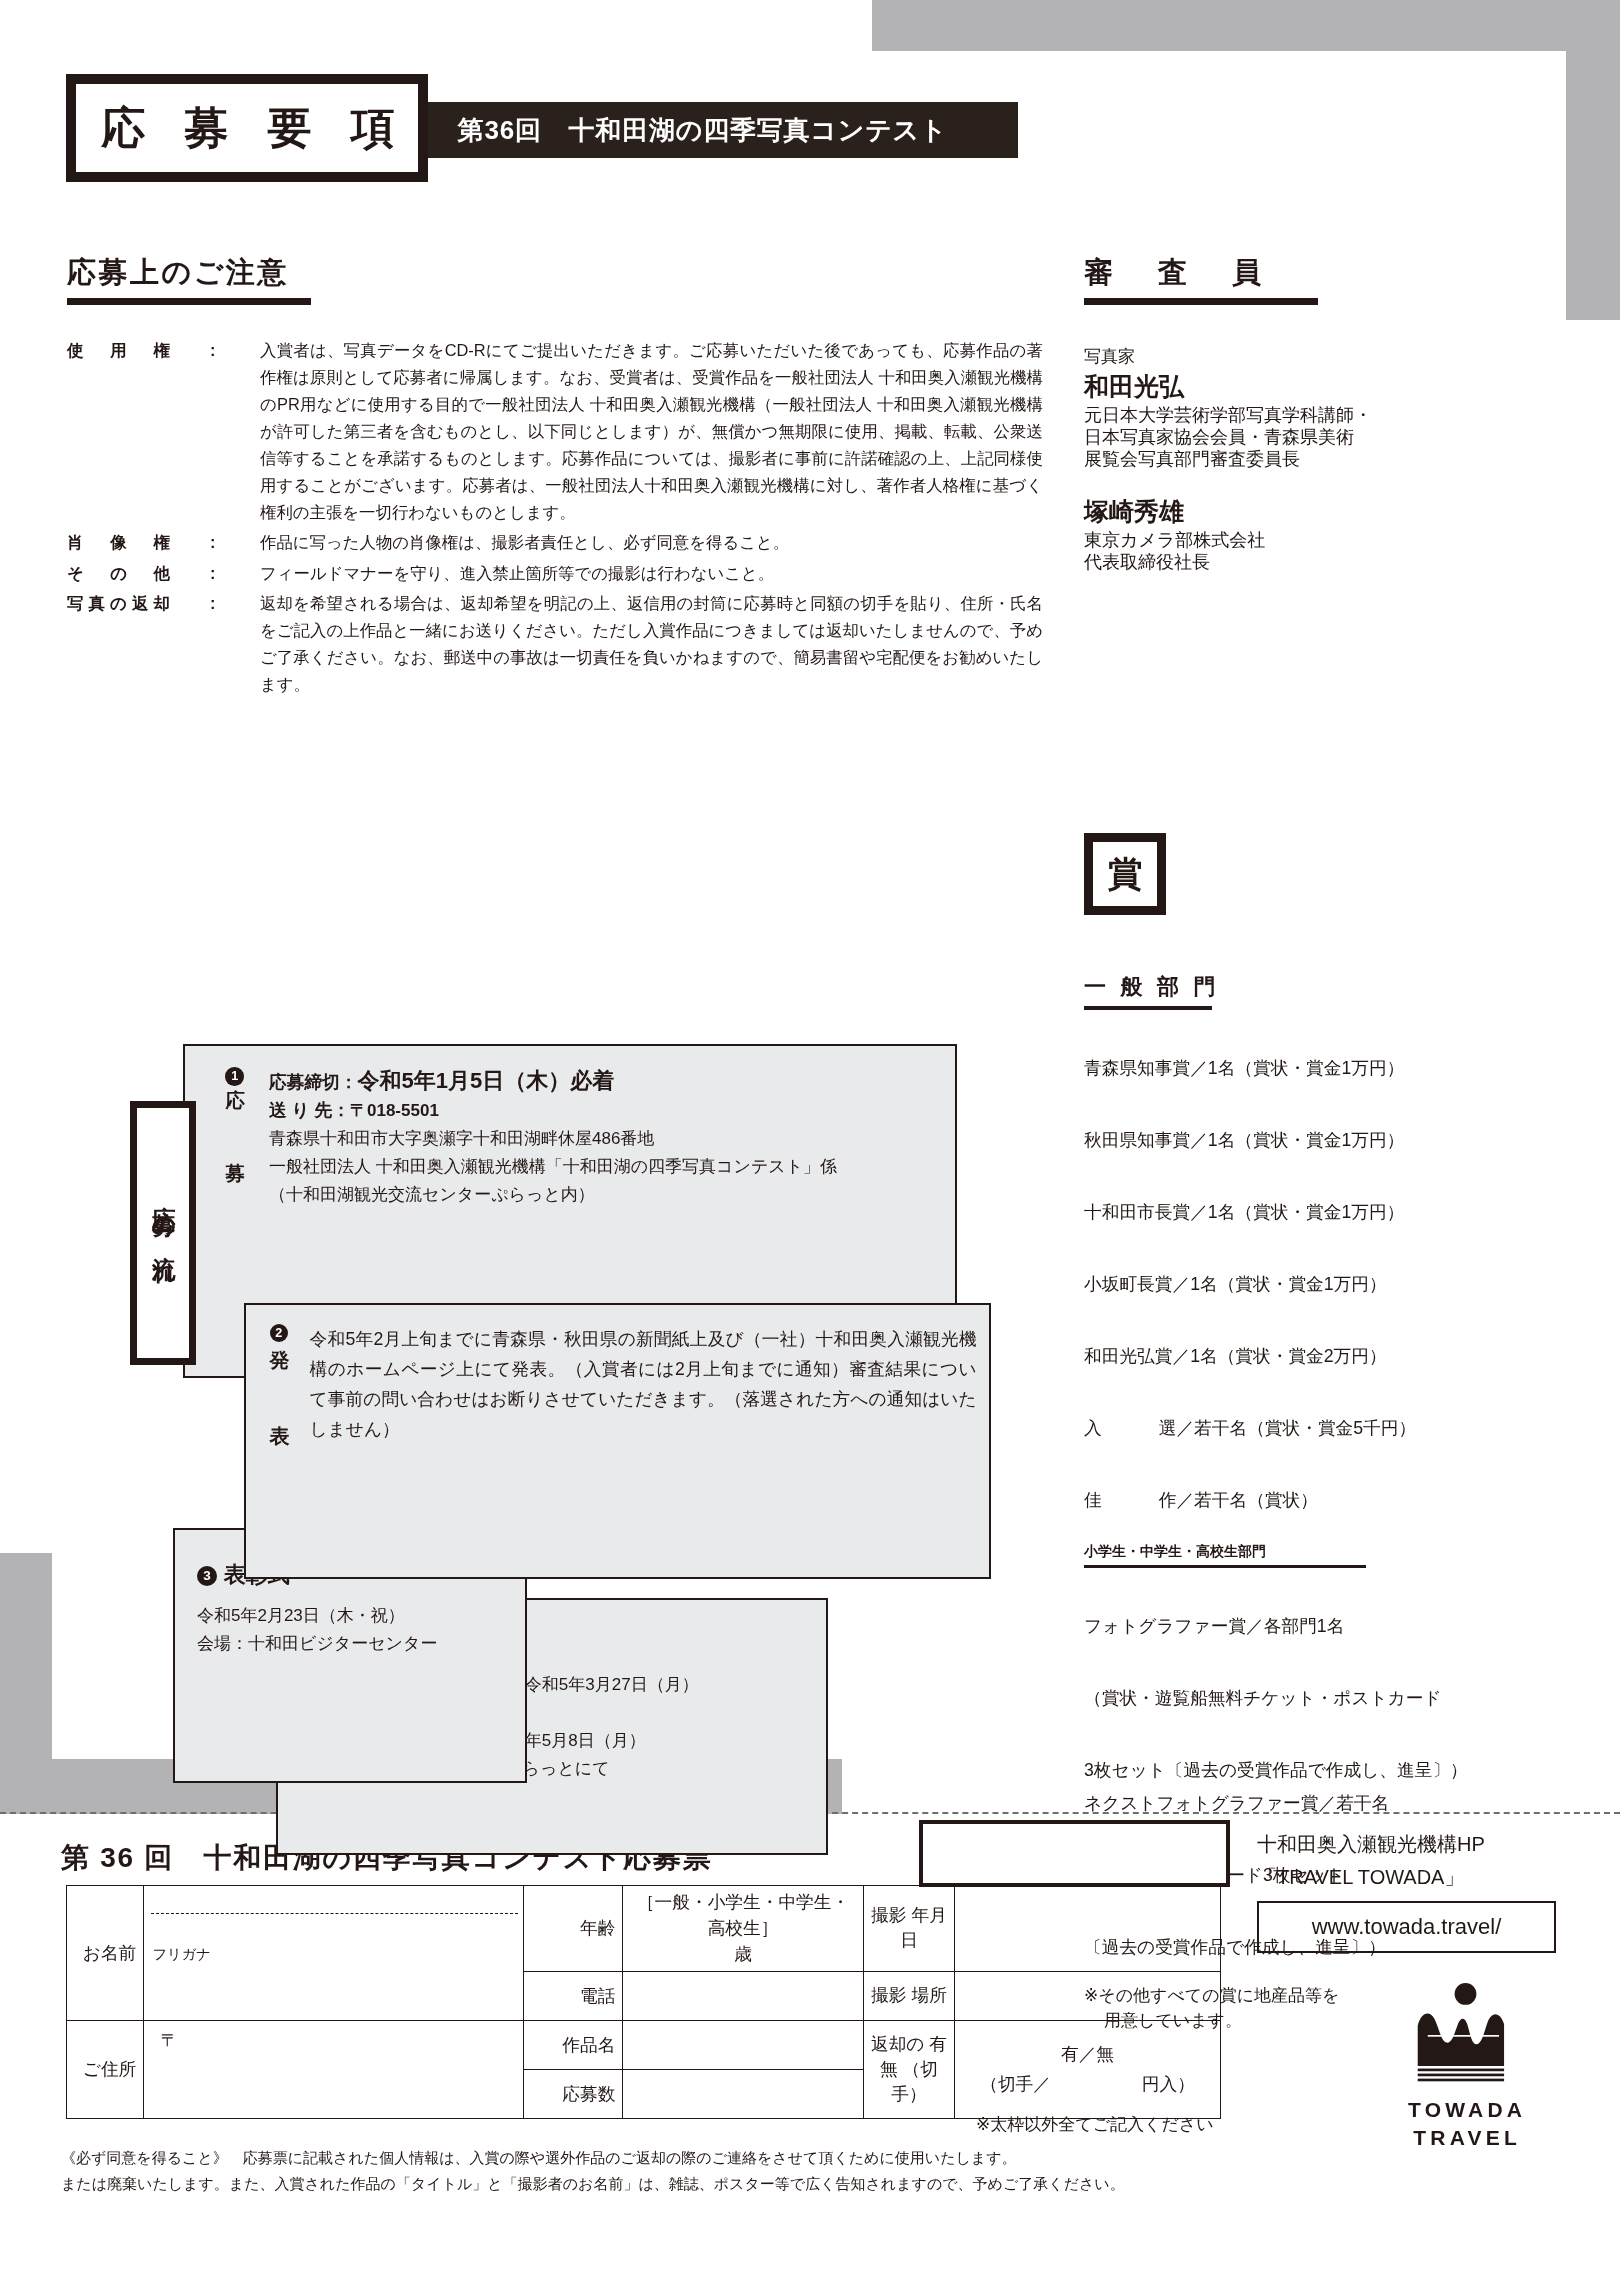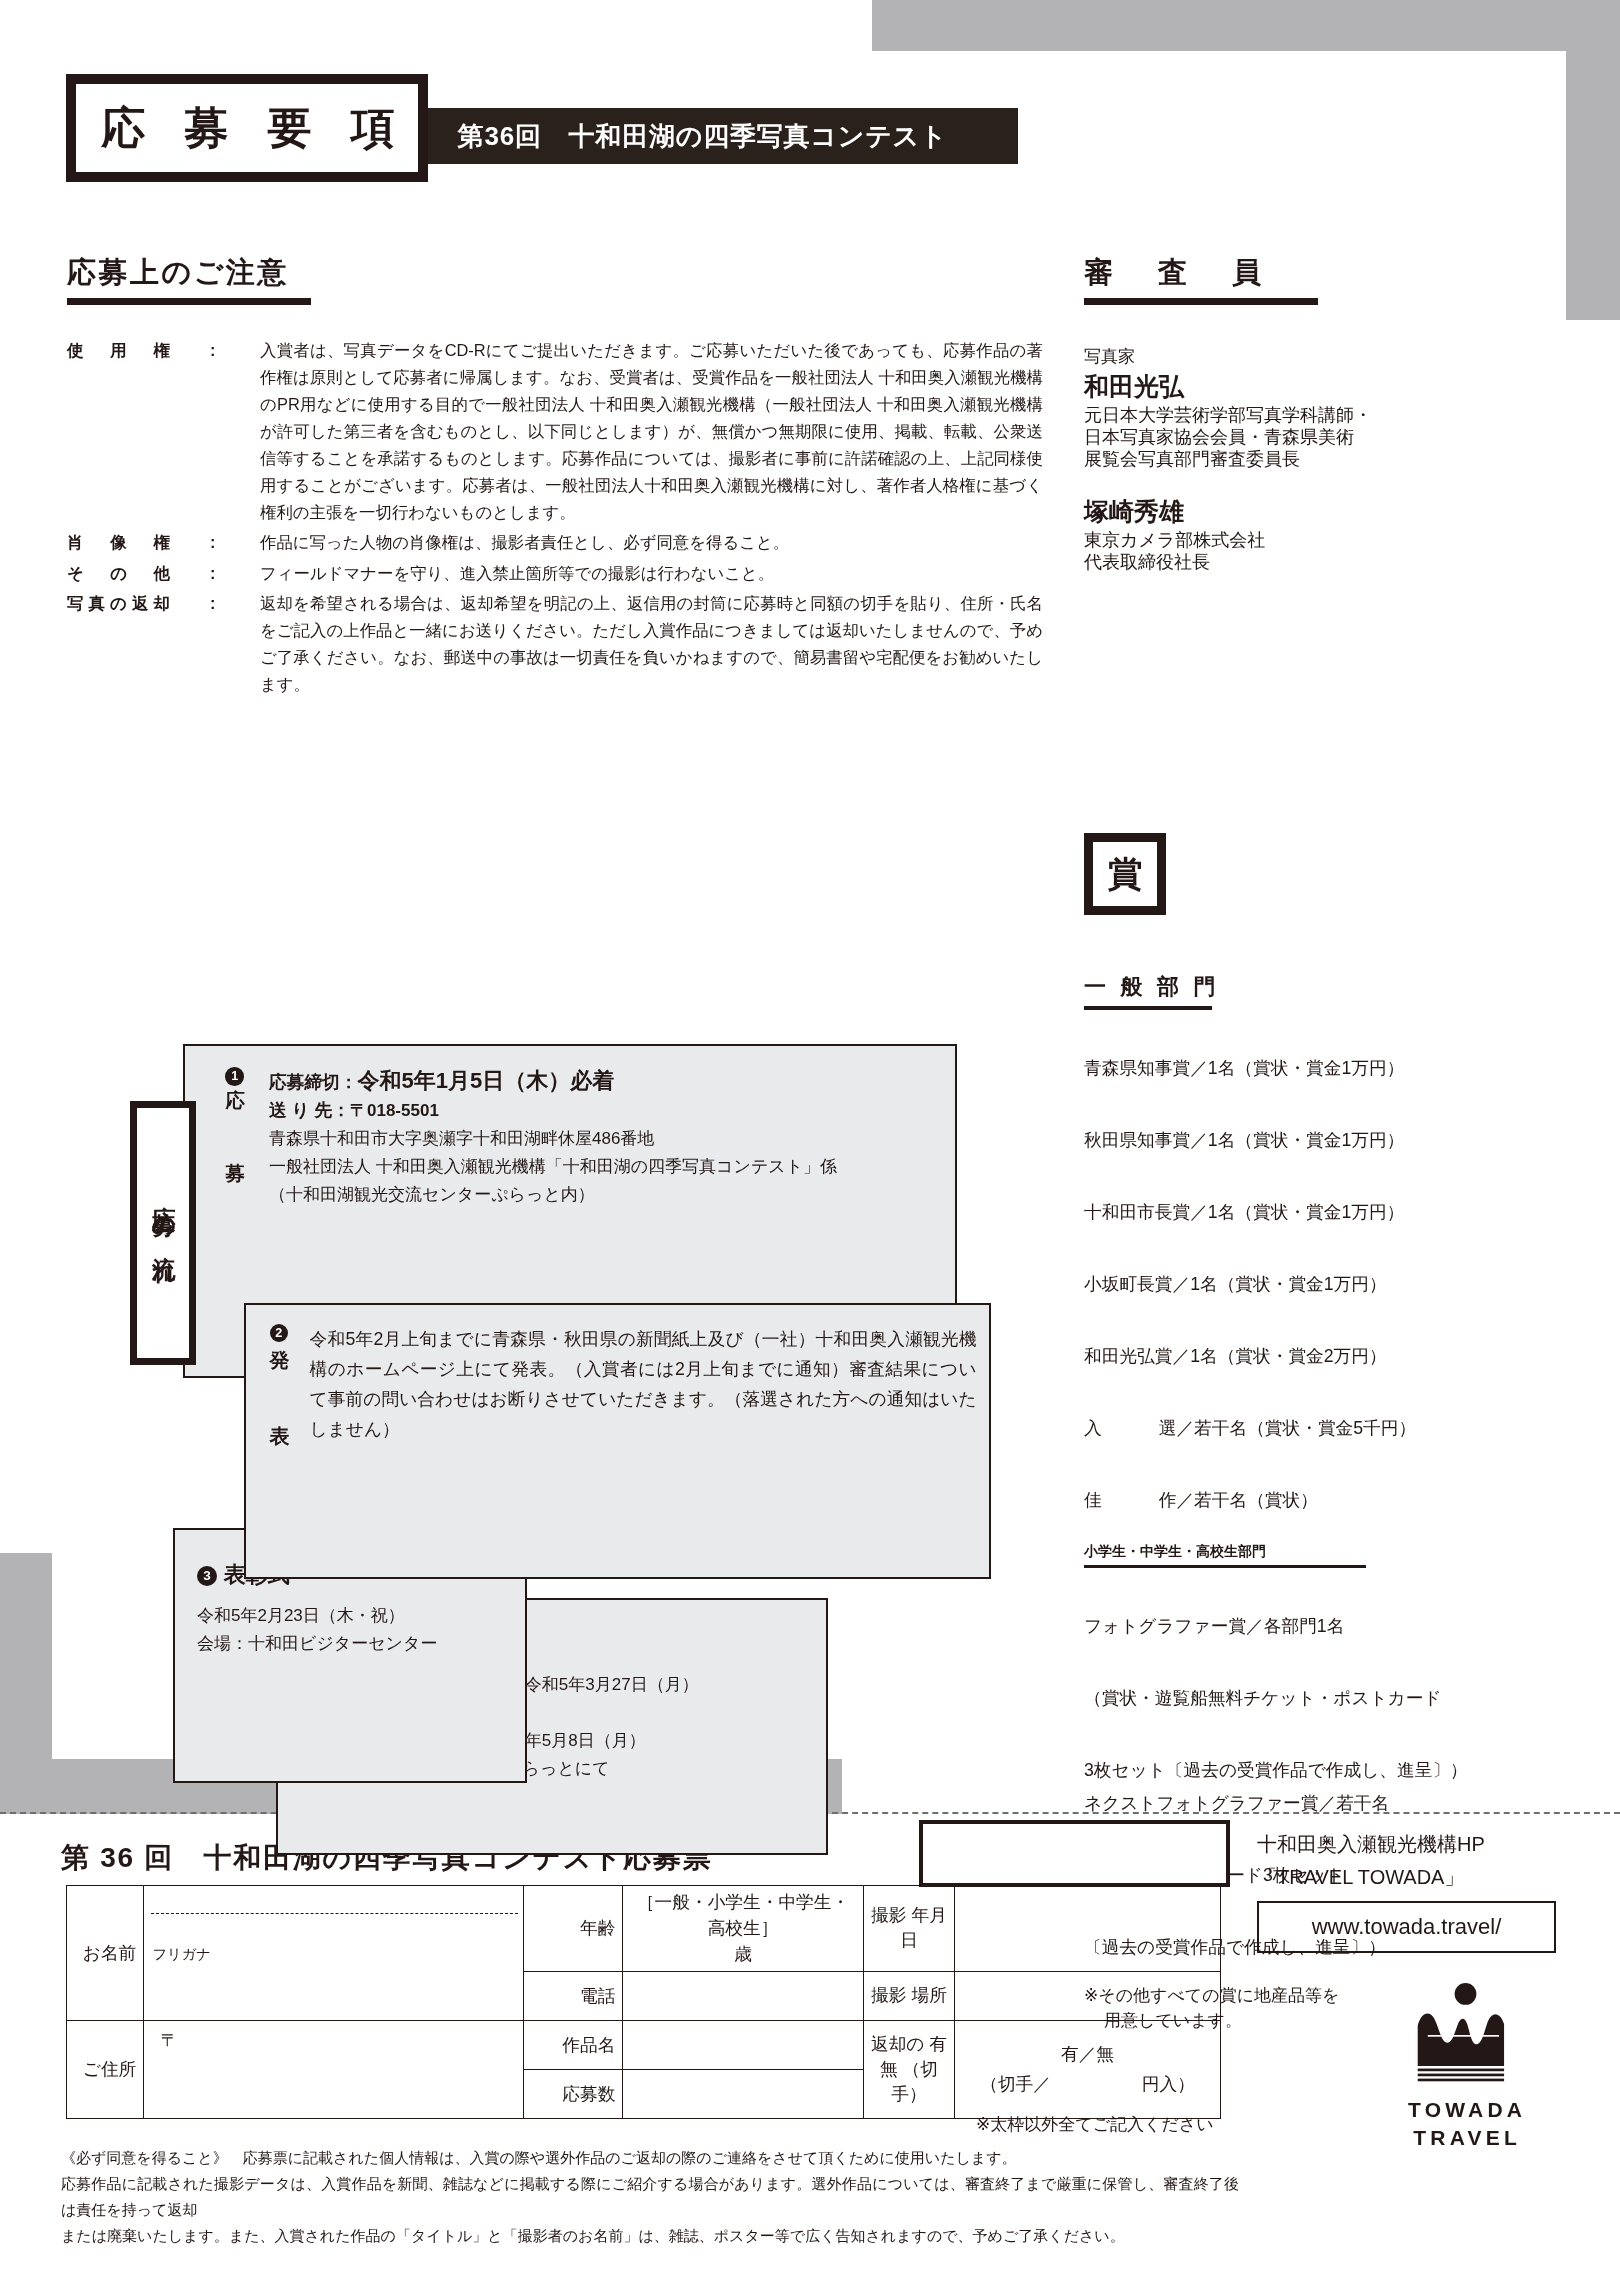--- a/index.html
+++ b/index.html
@@ -35,21 +35,21 @@
     position: absolute; left: 66px; top: 74px; width: 362px; height: 108px;
     border: 10px solid #231815; background: #fff; z-index: 3;
   }
   .hdr-title {
     position: absolute; left: 84px; top: 94px; width: 328px; height: 69px;
     display: flex; align-items: center; justify-content: center;
     font-size: 44px; font-weight: bold; letter-spacing: 13.5px;
     text-indent: 13.5px; color: #231815; z-index: 4;
   }
   .hdr-bar {
-    position: absolute; left: 387px; top: 108px; width: 631px; height: 56px;
+    position: absolute; left: 387px; top: 102px; width: 631px; height: 56px;
     background: #2b211c; z-index: 2;
     display: flex; align-items: center; justify-content: center;
   }
   .hdr-bar span {
     color: #fff; font-size: 26px; font-weight: bold; letter-spacing: 0.8px;
     white-space: nowrap;
   }
 
   
   .sec-h {
@@ -421,21 +421,20 @@
         <td class="lbl">応募数</td>
         <td></td>
       </tr>
     </tbody>
   </table>
 
   <div class="fill-note">※太枠以外全てご記入ください</div>
 
   <div class="privacy">
     <div>《必ず同意を得ること》　応募票に記載された個人情報は、入賞の際や選外作品のご返却の際のご連絡をさせて頂くために使用いたします。</div>
-    <div>応募作品に記載された撮影データは、入賞作品を新聞、雑誌などに掲載する際にご紹介する場合があります。選外作品については、審査終了まで厳重に保管し、審査終了後は責任を持って返却</div>
     <div>または廃棄いたします。また、入賞された作品の「タイトル」と「撮影者のお名前」は、雑誌、ポスター等で広く告知されますので、予めご了承ください。</div>
   </div>
 
   <div class="logo-wrap">
     <svg width="109" height="101" viewBox="0 0 130 120">
       <circle cx="65" cy="14" r="13" fill="#231815"></circle>
       <path d="M8 100 L8 52 C12 36 22 33 28 44 C33 54 36 70 42 72 C49 74 52 60 56 50 C59 42 64 41 67 50 C70 59 72 74 78 74 C85 74 88 56 92 46 C97 34 107 36 111 50 L111 100 Z" fill="#231815"></path>
       <rect x="8" y="103" width="103" height="3.2" fill="#231815"></rect>
       <rect x="8" y="109" width="103" height="3.2" fill="#231815"></rect>
       <rect x="8" y="115" width="103" height="3.2" fill="#231815"></rect>

